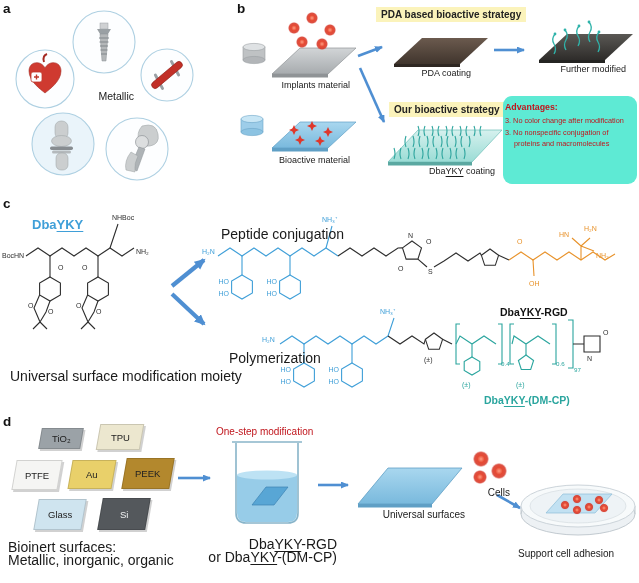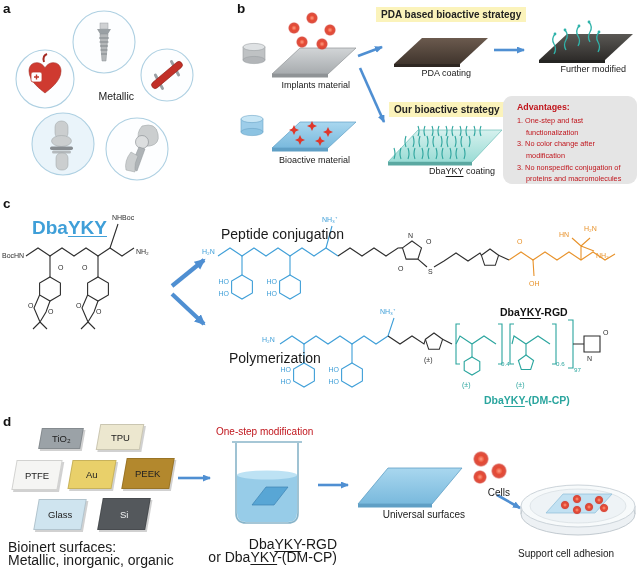--- a/index.html
+++ b/index.html
@@ -6,24 +6,24 @@
   html,body{background:#fff}
   #fig{position:relative;width:639px;height:583px;background:#fff;font-family:"Liberation Sans",sans-serif;color:#1a1a1a;overflow:hidden}
   .plabel{position:absolute;font-size:13.5px;font-weight:700;color:#111}
   .txt{position:absolute;font-size:9px;white-space:nowrap;color:#1a1a1a}
   .c{text-align:right}
   .f95{font-size:14px}
   .f10{font-size:10px}
   .f105{font-size:10.5px}
   .u{text-decoration:underline;text-underline-offset:1.5px;text-decoration-thickness:1px}
   .hl{position:absolute;background:#fbf3bb;font-size:10px;font-weight:600;padding:2px 5px;white-space:nowrap;color:#222}
-  .adv{position:absolute;background:#e5e5e5;border-radius:9px;padding:6px 14px;color:#c0151c}
+  .adv{position:absolute;background:#5eead4;border-radius:9px;padding:6px 2px;color:#c0151c}
   .adv .t{font-size:8.8px;font-weight:700;margin-bottom:3px}
   .adv .i{font-size:7.3px;line-height:1.6;padding-left:9px;text-indent:-9px;white-space:normal}
-  .blue-name{position:absolute;color:#3f9fd8;font-weight:700;font-size:19px;white-space:nowrap}
+  .blue-name{position:absolute;color:#3f9fd8;font-weight:700;font-size:13px;white-space:nowrap}
   .teal-name{position:absolute;color:#2aa59e;font-weight:700;font-size:10.5px;white-space:nowrap}
   .black-name{position:absolute;color:#111;font-weight:700;font-size:10.5px;white-space:nowrap}
   .redtxt{position:absolute;color:#c0151c;font-weight:400;font-size:10px;white-space:nowrap}
   .mat{position:absolute;display:flex;align-items:center;justify-content:center;transform:skewX(-10deg);box-shadow:2px 2px 0 rgba(90,90,90,.28);border:1px solid rgba(0,0,0,.14)}
   .mat span{transform:skewX(10deg);font-size:9.5px;color:#222}
   .mat.light span{color:#f2f3f4}
   svg.layer{position:absolute;overflow:visible}
   .aCircle{fill:#fdfeff;stroke:#aed0e2;stroke-width:1.1}
   .aCircleTint{fill:#eaf4fa;stroke:#aed0e2;stroke-width:1.1}
   .bb{fill:none;stroke:#2d2d2d;stroke-width:1.1}
@@ -175,21 +175,20 @@
   </svg>
   <div class="txt c" style="left:250px;top:80px;width:100px">Implants material</div>
   <div class="txt c" style="left:250px;top:155px;width:100px">Bioactive material</div>
   <div class="hl" style="left:376px;top:7px">PDA based bioactive strategy</div>
   <div class="txt c" style="left:391px;top:68px;width:80px">PDA coating</div>
   <div class="txt c" style="left:546px;top:64px;width:80px">Further modified</div>
   <div class="hl" style="left:389px;top:102px">Our bioactive strategy</div>
   <div class="txt c" style="left:395px;top:166px;width:100px"><span>Dba</span><span class="u">YKY</span><span> coating</span></div>
   <div class="adv" style="left:503px;top:96px;width:134px;height:88px">
     <div class="t">Advantages:</div>
-    <div class="i">1. One-step and fast functionalization</div>
     <div class="i">3. No color change after modification</div>
     <div class="i">3. No nonspecific conjugation of proteins and macromolecules</div>
   </div>
 
   <div class="plabel" style="left:3px;top:196px">c</div>
   <div class="blue-name" style="left:32px;top:217px"><span>Dba</span><span class="u">YKY</span></div>
   <svg class="layer" style="left:0;top:196px" width="639" height="222">
 
     <g>
       <path class="bb" d="M26,60 L38,52 L50,60 L62,52 L74,60 L86,52 L98,60 L110,52 L122,60 L134,52"></path>
@@ -267,20 +266,21 @@
       <text class="atom aT sub" x="574" y="176">97</text>
       <text class="atom aT" x="462" y="191">(±)</text>
       <text class="atom aT" x="516" y="191">(±)</text>
       <path class="bb" d="M573,148 L584,148 M584,140 L600,140 L600,156 L584,156 Z"></path>
       <text class="atom" x="587" y="165">N</text>
       <text class="atom" x="603" y="139">O</text>
     </g>
   </svg>
   <div class="txt f95" style="left:221px;top:226px">Peptide conjugation</div>
   <div class="txt f95" style="left:229px;top:350px">Polymerization</div>
+  <div class="txt f95" style="left:10px;top:368px">Universal surface modification moiety</div>
   <div class="black-name" style="left:500px;top:306px"><span>Dba</span><span class="u">YKY</span><span>-RGD</span></div>
   <div class="teal-name" style="left:484px;top:394px"><span>Dba</span><span class="u">YKY</span><span>-(DM-CP)</span></div>
 
   <div class="plabel" style="left:3px;top:414px">d</div>
   <div class="mat" style="left: 40px; top: 428px; width: 42px; height: 21px; background: rgb(155, 162, 167);">
       <span>TiO₂</span>
     </div>
   <div class="mat" style="left: 98px; top: 424px; width: 44px; height: 26px; background: rgb(236, 231, 207);">
       <span>TPU</span>
     </div>

